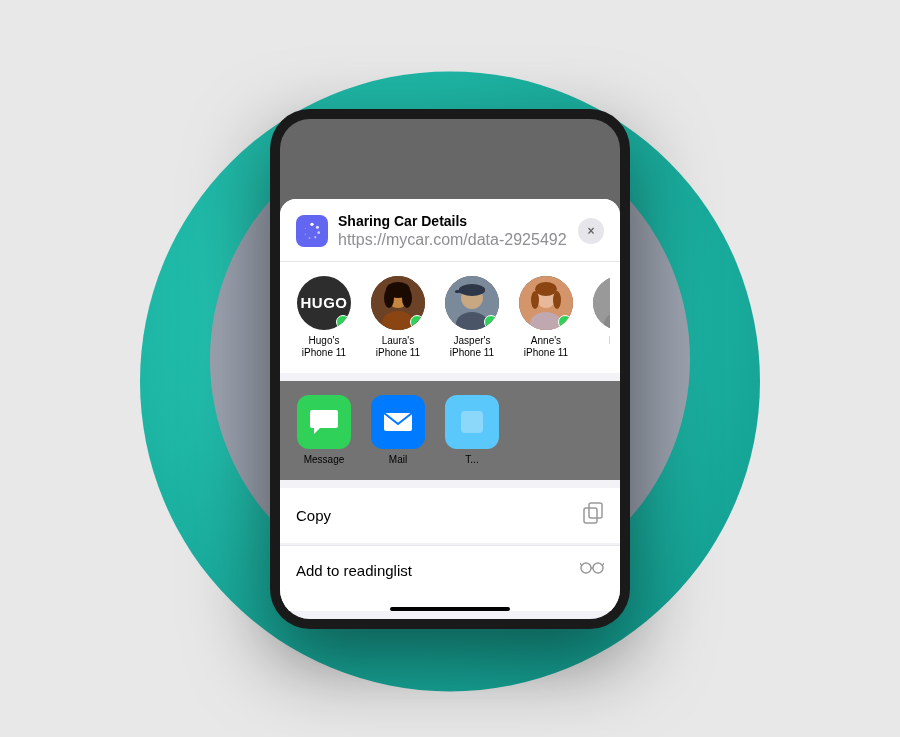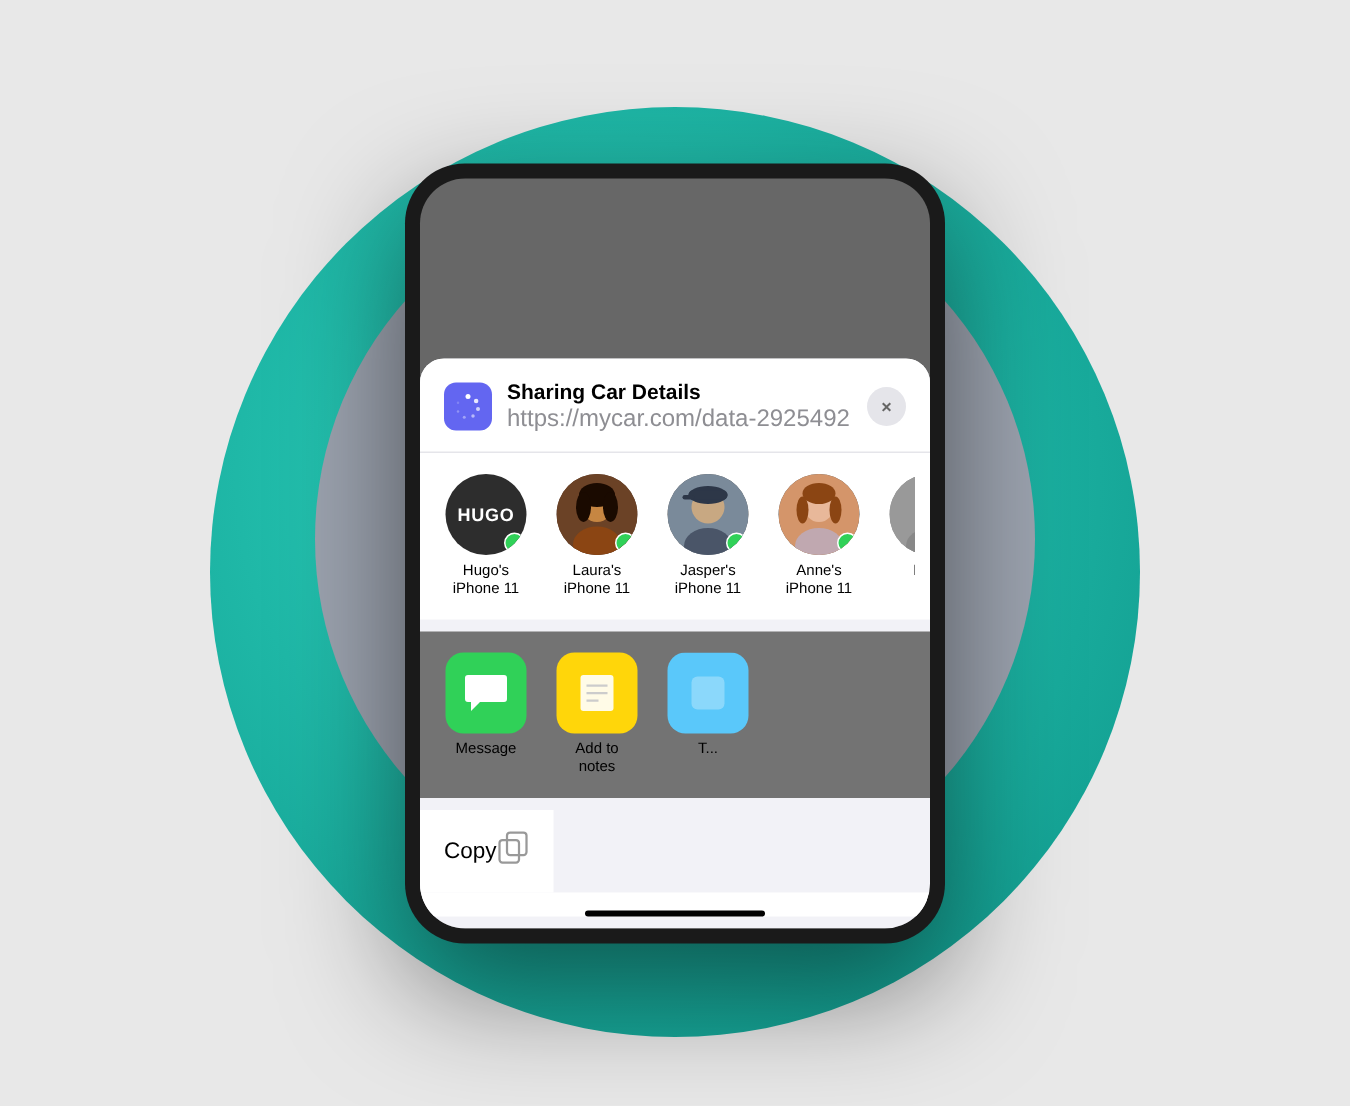--- a/index.html
+++ b/index.html
@@ -174,21 +174,21 @@
       display: flex;
       align-items: center;
       justify-content: center;
     }
 
     .contact-avatar.hugo {
       background: #2d2d2d;
     }
 
     .contact-avatar-label {
-      font-size: 12px;
+      font-size: 15px;
       font-weight: 700;
       color: white;
       letter-spacing: 0.5px;
     }
 
     .contact-badge {
       position: absolute;
       bottom: 1px;
       right: 1px;
       width: 14px;
@@ -253,21 +253,21 @@
     .app-name {
       font-size: 10px;
       color: #000;
       text-align: center;
       line-height: 1.2;
     }
 
     
     .action-rows {
       display: flex;
-      flex-direction: row;
+      flex-direction: column;
       gap: 2px;
     }
 
     .action-row {
       background: white;
       padding: 14px 16px;
       display: flex;
       align-items: center;
       justify-content: space-between;
       cursor: pointer;
@@ -438,34 +438,31 @@
             <div class="app-item">
               <div class="app-icon message">
 
                 <svg width="32" height="32" viewBox="0 0 32 32">
                   <path d="M4 4 H28 Q30 4 30 6 V20 Q30 22 28 22 H12 L6 28 L6 22 H4 Q2 22 2 20 V6 Q2 4 4 4Z" fill="white"></path>
                 </svg>
               </div>
               <div class="app-name">Message</div>
             </div>
 
-
-
             <div class="app-item">
-              <div class="app-icon notes">
-                <svg width="30" height="30" viewBox="0 0 30 30">
-                  <rect x="4" y="3" width="22" height="24" rx="2" fill="white" opacity="0.9"></rect>
-                  <line x1="8" y1="10" x2="22" y2="10" stroke="#ccc" stroke-width="1.5"></line>
-                  <line x1="8" y1="15" x2="22" y2="15" stroke="#ccc" stroke-width="1.5"></line>
-                  <line x1="8" y1="20" x2="16" y2="20" stroke="#ccc" stroke-width="1.5"></line>
-                </svg>
-              </div>
-              <div class="app-name" style="white-space:pre-line">Add to
-notes</div>
-            </div>
+              <div class="app-icon mail">
+                <svg width="32" height="32" viewBox="0 0 32 32">
+                  <rect x="2" y="7" width="28" height="18" rx="2" fill="white"></rect>
+                  <polyline points="2,7 16,18 30,7" fill="none" stroke="#007aff" stroke-width="2"></polyline>
+                </svg>
+              </div>
+              <div class="app-name">Mail</div>
+            </div>
+
+
 
             <div class="app-item" style="overflow:hidden; max-width:35px;">
               <div class="app-icon more" style="background:#5ac8fa;">
                 <svg width="30" height="30" viewBox="0 0 30 30">
                   <rect x="4" y="4" width="22" height="22" rx="4" fill="white" opacity="0.3"></rect>
                 </svg>
               </div>
               <div class="app-name">T...</div>
             </div>
 
@@ -475,20 +472,32 @@
         <div class="action-rows">
           <div class="action-row">
             <span class="action-row-label">Copy</span>
             <span class="action-row-icon">
               <svg width="22" height="22" viewBox="0 0 22 22">
                 <rect x="7" y="1" width="13" height="15" rx="2" fill="none" stroke="#999" stroke-width="1.5"></rect>
                 <rect x="2" y="6" width="13" height="15" rx="2" fill="none" stroke="#999" stroke-width="1.5"></rect>
               </svg>
             </span>
           </div>
+          <div class="action-row" style="border-top:1px solid #e5e5ea;">
+            <span class="action-row-label">Add to readinglist</span>
+            <span class="action-row-icon">
+              <svg width="24" height="16" viewBox="0 0 24 16">
+                <circle cx="6" cy="8" r="5" fill="none" stroke="#999" stroke-width="1.5"></circle>
+                <circle cx="18" cy="8" r="5" fill="none" stroke="#999" stroke-width="1.5"></circle>
+                <line x1="11" y1="8" x2="13" y2="8" stroke="#999" stroke-width="1.5"></line>
+                <line x1="1" y1="5" x2="0" y2="3" stroke="#999" stroke-width="1.5"></line>
+                <line x1="23" y1="5" x2="24" y2="3" stroke="#999" stroke-width="1.5"></line>
+              </svg>
+            </span>
+          </div>
         </div>
 
         <div style="background:white; padding: 6px 0 0;">
           <div class="home-indicator"></div>
         </div>
 
       </div>
     </div>
   </div>
 </div>

